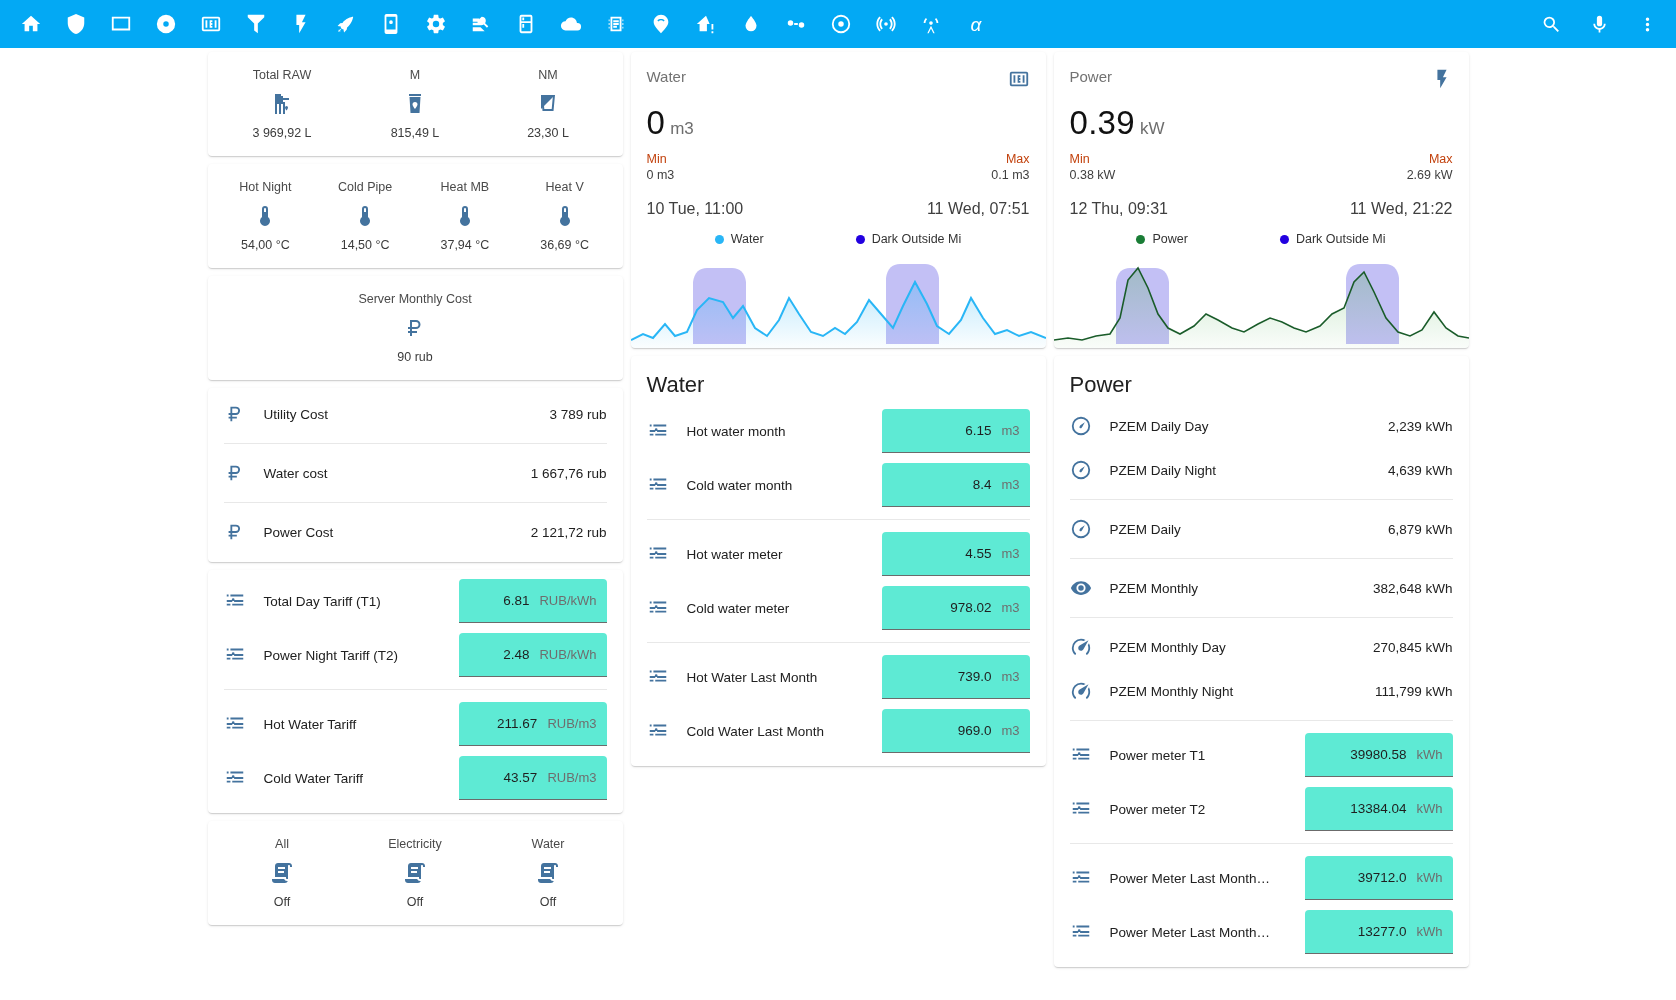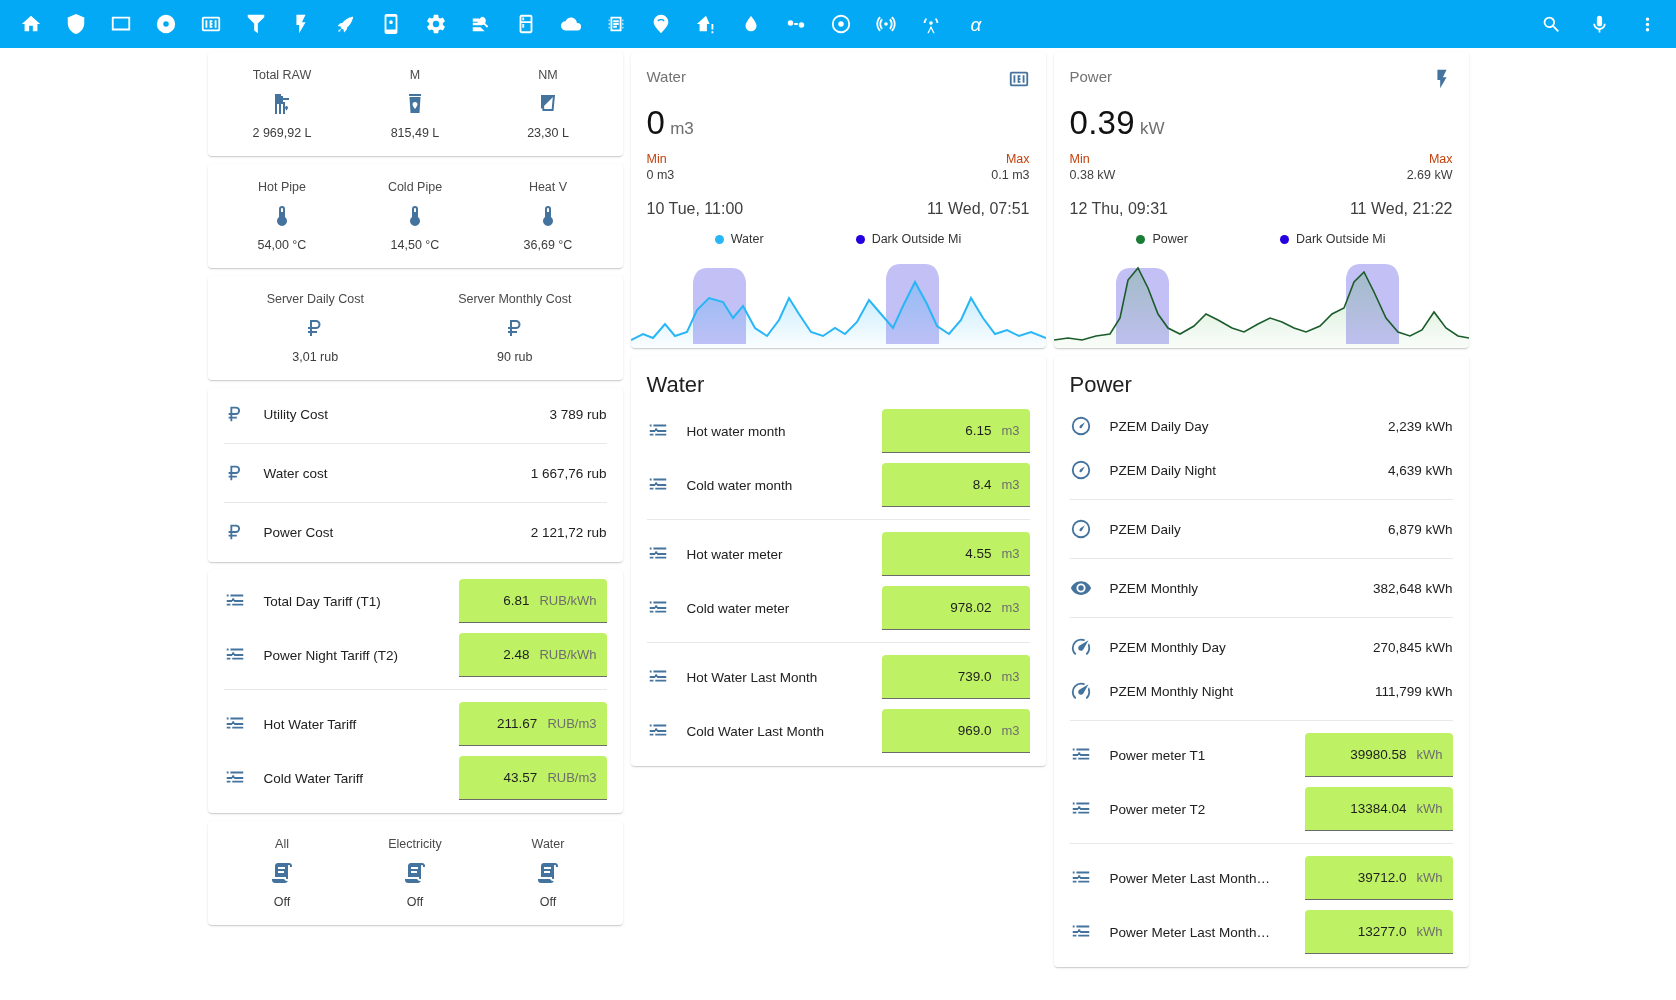--- a/index.html
+++ b/index.html
@@ -71,21 +71,21 @@
   .erow-ico { width: 40px; flex: 0 0 40px; display:flex; align-items:center; color: #44739e; }
   .erow-ico svg { width: 22px; height: 22px; fill: #44739e; }
   .erow-name { flex: 1; font-size: 13.5px; color: #212121; }
   .erow-val { font-size: 13.5px; color: #212121; text-align: right; white-space: nowrap; }
   .erow-sep { height: 1px; background: #e8e8e8; margin: 7px 16px; }
 
   
   .erow-input {
     display: flex; align-items: center;
     min-width: 148px;
-    background: #bef264;
+    background: #5eead4;
     border-bottom: 1px solid #6b6b6b;
     border-radius: 4px 4px 0 0;
     height: 44px;
     padding: 0 10px 0 12px;
     justify-content: flex-end;
     gap: 10px;
   }
   .erow-input .num { font-size: 13.5px; color: #1f1f1f; }
   .erow-input .unit { font-size: 13px; color: #6e6e6e; }
   .erow-tall { height: 54px; }
@@ -256,21 +256,21 @@
 
     <div class="card">
       <div class="glance">
         <div class="glance-item">
           <div class="glance-name">Total RAW</div>
           <div class="glance-ico">
               <svg viewBox="0 0 24 24">
                 <path d="M5,2H11V4H13V6H19V8H13V10H15V22H13V12H11V22H9V12H7V22H5V2M16.5,14A1.5,1.5 0 0,1 18,15.5C18,16.5 16.5,18.5 16.5,18.5C16.5,18.5 15,16.5 15,15.5A1.5,1.5 0 0,1 16.5,14Z"></path>
               </svg>
             </div>
-          <div class="glance-val">2 969,92 L</div>
+          <div class="glance-val">3 969,92 L</div>
         </div>
         <div class="glance-item">
           <div class="glance-name">M</div>
           <div class="glance-ico">
               <svg viewBox="0 0 24 24">
                 <path d="M6,2H18V4H6V2M6.5,5H17.5L16.5,21H7.5L6.5,5M12,10A2.5,2.5 0 0,0 9.5,12.5C9.5,14 12,17 12,17C12,17 14.5,14 14.5,12.5A2.5,2.5 0 0,0 12,10Z"></path>
               </svg>
             </div>
           <div class="glance-val">815,49 L</div>
         </div>
@@ -283,60 +283,60 @@
               </svg>
             </div>
           <div class="glance-val">23,30 L</div>
         </div>
       </div>
     </div>
 
     <div class="card">
       <div class="glance">
         <div class="glance-item">
-          <div class="glance-name">Hot Pipe</div>
+          <div class="glance-name">Hot Night</div>
           <div class="glance-ico">
               <svg viewBox="0 0 24 24">
                 <path d="M15,13V5A3,3 0 0,0 12,2A3,3 0 0,0 9,5V13A5,5 0 1,0 15,13M12,4A1,1 0 0,1 13,5V8H11V5A1,1 0 0,1 12,4Z"></path>
               </svg>
             </div>
           <div class="glance-val">54,00 °C</div>
         </div>
         <div class="glance-item">
           <div class="glance-name">Cold Pipe</div>
           <div class="glance-ico">
               <svg viewBox="0 0 24 24">
                 <path d="M15,13V5A3,3 0 0,0 12,2A3,3 0 0,0 9,5V13A5,5 0 1,0 15,13M12,4A1,1 0 0,1 13,5V8H11V5A1,1 0 0,1 12,4Z"></path>
               </svg>
             </div>
           <div class="glance-val">14,50 °C</div>
+        </div>
+        <div class="glance-item">
+          <div class="glance-name">Heat MB</div>
+          <div class="glance-ico">
+              <svg viewBox="0 0 24 24">
+                <path d="M15,13V5A3,3 0 0,0 12,2A3,3 0 0,0 9,5V13A5,5 0 1,0 15,13M12,4A1,1 0 0,1 13,5V8H11V5A1,1 0 0,1 12,4Z"></path>
+              </svg>
+            </div>
+          <div class="glance-val">37,94 °C</div>
         </div>
         <div class="glance-item">
           <div class="glance-name">Heat V</div>
           <div class="glance-ico">
               <svg viewBox="0 0 24 24">
                 <path d="M15,13V5A3,3 0 0,0 12,2A3,3 0 0,0 9,5V13A5,5 0 1,0 15,13M12,4A1,1 0 0,1 13,5V8H11V5A1,1 0 0,1 12,4Z"></path>
               </svg>
             </div>
           <div class="glance-val">36,69 °C</div>
         </div>
       </div>
     </div>
 
     <div class="card">
       <div class="glance">
-        <div class="glance-item">
-          <div class="glance-name">Server Daily Cost</div>
-          <div class="glance-ico">
-              <svg viewBox="0 0 24 24">
-                <path d="M7,4H13A4.5,4.5 0 0,1 17.5,8.5A4.5,4.5 0 0,1 13,13H9V15H14V17H9V20H7V17H5V15H7V13H5V11H7V4M9,6V11H13A2.5,2.5 0 0,0 15.5,8.5A2.5,2.5 0 0,0 13,6H9Z"></path>
-              </svg>
-            </div>
-          <div class="glance-val">3,01 rub</div>
-        </div>
         <div class="glance-item">
           <div class="glance-name">Server Monthly Cost</div>
           <div class="glance-ico">
               <svg viewBox="0 0 24 24">
                 <path d="M7,4H13A4.5,4.5 0 0,1 17.5,8.5A4.5,4.5 0 0,1 13,13H9V15H14V17H9V20H7V17H5V15H7V13H5V11H7V4M9,6V11H13A2.5,2.5 0 0,0 15.5,8.5A2.5,2.5 0 0,0 13,6H9Z"></path>
               </svg>
             </div>
           <div class="glance-val">90 rub</div>
         </div>
       </div>

